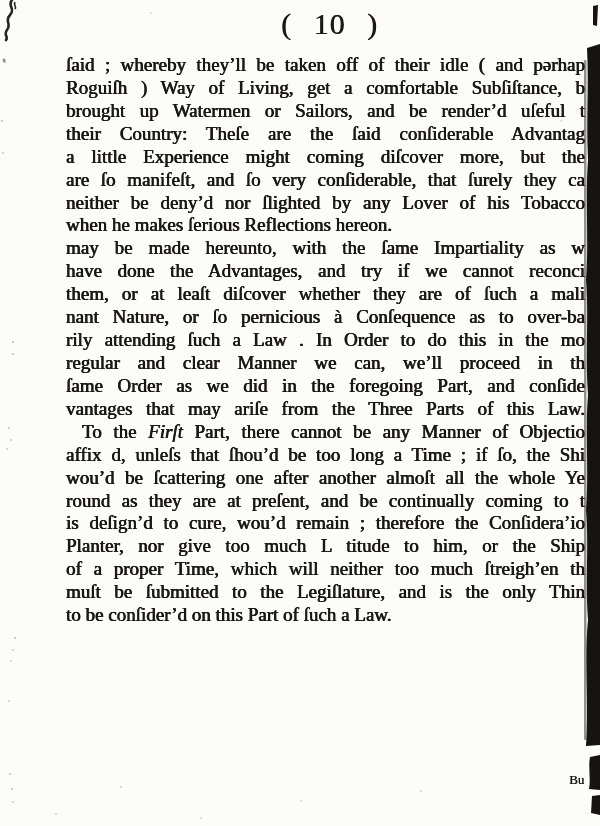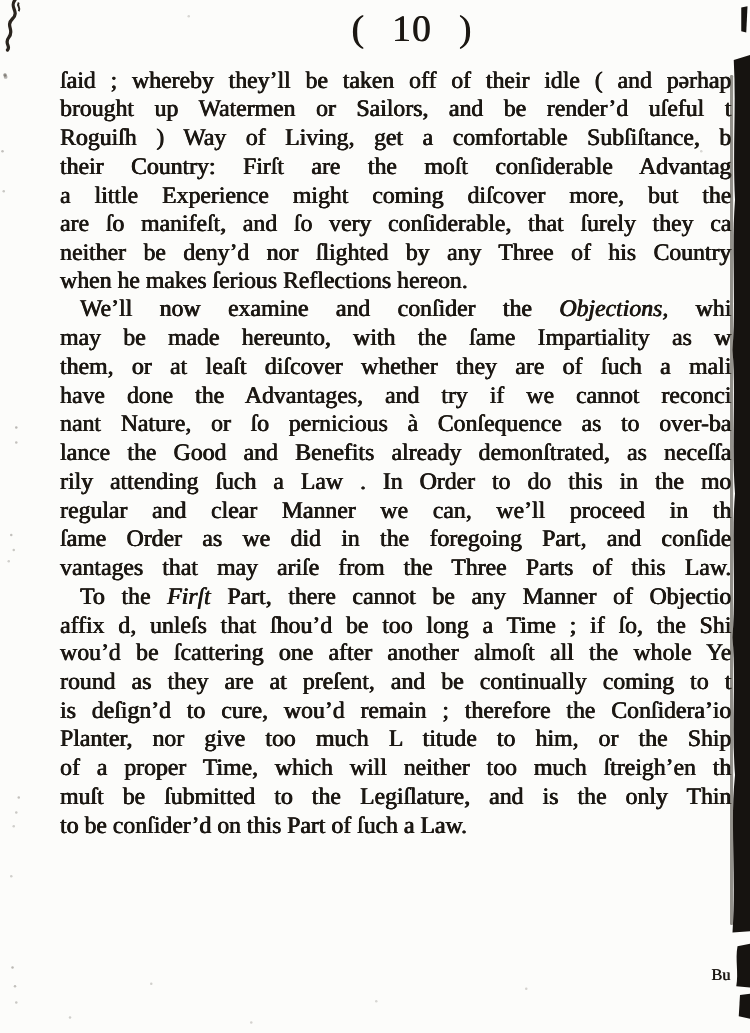--- a/index.html
+++ b/index.html
@@ -18,20 +18,21 @@
   }
   .body-text{
     position:absolute;top:54px;left:48px;width:537px;
     font-size:19px;
     text-shadow:0.45px 0 0 currentColor,-0.2px 0 0 currentColor;
   }
   .line{
     height:22.93px;line-height:22.93px;
     text-align:justify;text-align-last:justify;
     white-space:nowrap;
+    margin-left:18px;
   }
   .line.last{text-align-last:left;}
   .line.indent{text-indent:16px;}
   .line .it{font-style:italic;}
   .catchword{
     position:absolute;top:769px;left:569px;
     font-size:13px;line-height:22px;
     text-shadow:0.45px 0 0 currentColor;
   }
   .scan-band{position:absolute;top:0;left:0;pointer-events:none;}
@@ -40,33 +41,31 @@
 </style>
 </head>
 <body style="--paper: #fcfcfa; --ink: #1c1813;">
 
 <div class="page">
 
   <div class="page-header">( 10 )</div>
 
   <div class="body-text">
       <div class="line"><span>ſaid ; whereby they’ll be taken off of their idle ( and pərhap</span></div>
+      <div class="line"><span>Roguiſh ) Way of Living, get a comfortable Subſiſtance, b</span></div>
       <div class="line"><span>brought up Watermen or Sailors, and be render’d uſeful t</span></div>
-      <div class="line"><span>Roguiſh ) Way of Living, get a comfortable Subſiſtance, b</span></div>
-      <div class="line"><span>their Country: Firſt are the moſt conſiderable Advantag</span></div>
+      <div class="line"><span>their Country: Theſe are the ſaid conſiderable Advantag</span></div>
       <div class="line"><span>a little Experience might coming diſcover more, but the</span></div>
       <div class="line"><span>are ſo manifeſt, and ſo very conſiderable, that ſurely they ca</span></div>
-      <div class="line"><span>neither be deny’d nor ſlighted by any Three of his Country</span></div>
+      <div class="line"><span>neither be deny’d nor ſlighted by any Lover of his Tobacco</span></div>
       <div class="line last"><span>when he makes ſerious Reflections hereon.</span></div>
-      <div class="line indent"><span>We’ll now examine and conſider the </span><span class="it">Objections,</span><span> whi</span></div>
       <div class="line"><span>may be made hereunto, with the ſame Impartiality as w</span></div>
+      <div class="line"><span>have done the Advantages, and try if we cannot reconci</span></div>
       <div class="line"><span>them, or at leaſt diſcover whether they are of ſuch a mali</span></div>
-      <div class="line"><span>have done the Advantages, and try if we cannot reconci</span></div>
       <div class="line"><span>nant Nature, or ſo pernicious à Conſequence as to over-ba</span></div>
-      <div class="line"><span>lance the Good and Benefits already demonſtrated, as neceſſa</span></div>
       <div class="line"><span>rily attending ſuch a Law . In Order to do this in the mo</span></div>
       <div class="line"><span>regular and clear Manner we can, we’ll proceed in th</span></div>
       <div class="line"><span>ſame Order as we did in the foregoing Part, and conſide</span></div>
       <div class="line"><span>vantages that may ariſe from the Three Parts of this Law.</span></div>
       <div class="line indent"><span>To the </span><span class="it">Firſt</span><span> Part, there cannot be any Manner of Objectio</span></div>
       <div class="line"><span>affix d, unleſs that ſhou’d be too long a Time ; if ſo, the Shi</span></div>
       <div class="line"><span>wou’d be ſcattering one after another almoſt all the whole Ye</span></div>
       <div class="line"><span>round as they are at preſent, and be continually coming to t</span></div>
       <div class="line"><span>is deſign’d to cure, wou’d remain ; therefore the Conſidera’io</span></div>
       <div class="line"><span>Planter, nor give too much L titude to him, or the Ship</span></div>

